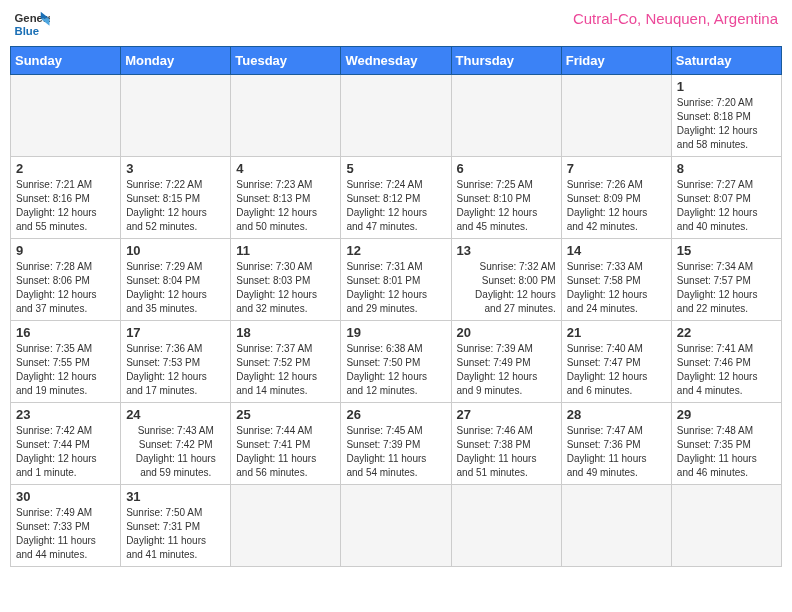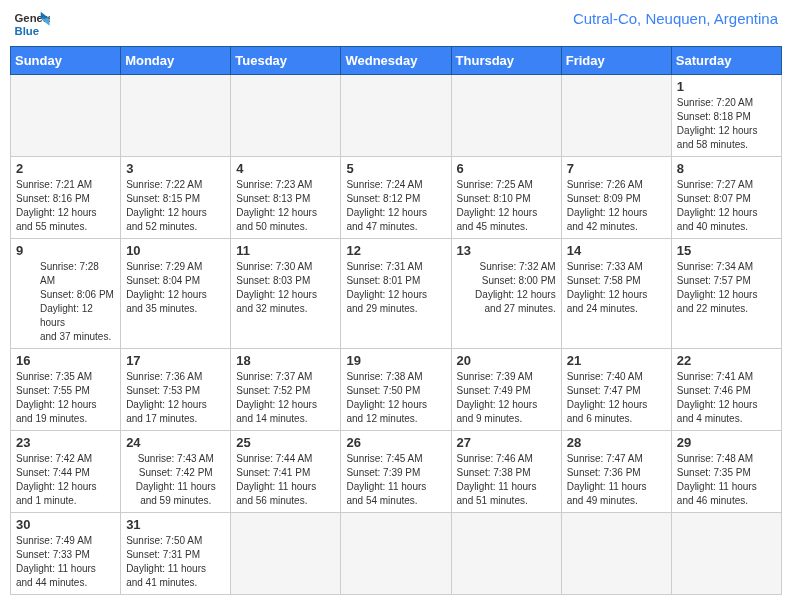--- a/index.html
+++ b/index.html
@@ -30,21 +30,21 @@
       text-align: right;
     }
     .main-title {
       font-size: 36px;
       font-weight: bold;
       color: #333;
       line-height: 1.1;
     }
     .subtitle {
       font-size: 15px;
-      color: #3b82f6;
+      color: #ec4899;
     }
     .calendar {
       width: 100%;
       border-collapse: collapse;
       border: 1px solid #ccc;
     }
     .calendar thead tr th {
       background-color: #3b82f6;
       color: #fff;
       font-size: 13px;
@@ -176,21 +176,21 @@
           <span class="day-num">8</span>
           <div class="day-info" style="white-space: pre-line;">Sunrise: 7:27 AM
 Sunset: 8:07 PM
 Daylight: 12 hours
 and 40 minutes.</div>
         </td>
       </tr>
       <tr>
         <td>
           <span class="day-num">9</span>
-          <div class="day-info" style="white-space: pre-line; margin-left: 24px;">Sunrise: 7:28 AM
+          <div class="day-info" style="white-space: pre-line;">Sunrise: 7:28 AM
 Sunset: 8:06 PM
 Daylight: 12 hours
 and 37 minutes.</div>
         </td>
         <td>
           <span class="day-num">10</span>
           <div class="day-info" style="white-space: pre-line;">Sunrise: 7:29 AM
 Sunset: 8:04 PM
 Daylight: 12 hours
 and 35 minutes.</div>
@@ -248,21 +248,21 @@
         </td>
         <td>
           <span class="day-num">18</span>
           <div class="day-info" style="white-space: pre-line;">Sunrise: 7:37 AM
 Sunset: 7:52 PM
 Daylight: 12 hours
 and 14 minutes.</div>
         </td>
         <td>
           <span class="day-num">19</span>
-          <div class="day-info" style="white-space: pre-line;">Sunrise: 7:38 AM
+          <div class="day-info" style="white-space: pre-line;">Sunrise: 6:38 AM
 Sunset: 7:50 PM
 Daylight: 12 hours
 and 12 minutes.</div>
         </td>
         <td>
           <span class="day-num">20</span>
           <div class="day-info" style="white-space: pre-line;">Sunrise: 7:39 AM
 Sunset: 7:49 PM
 Daylight: 12 hours
 and 9 minutes.</div>

